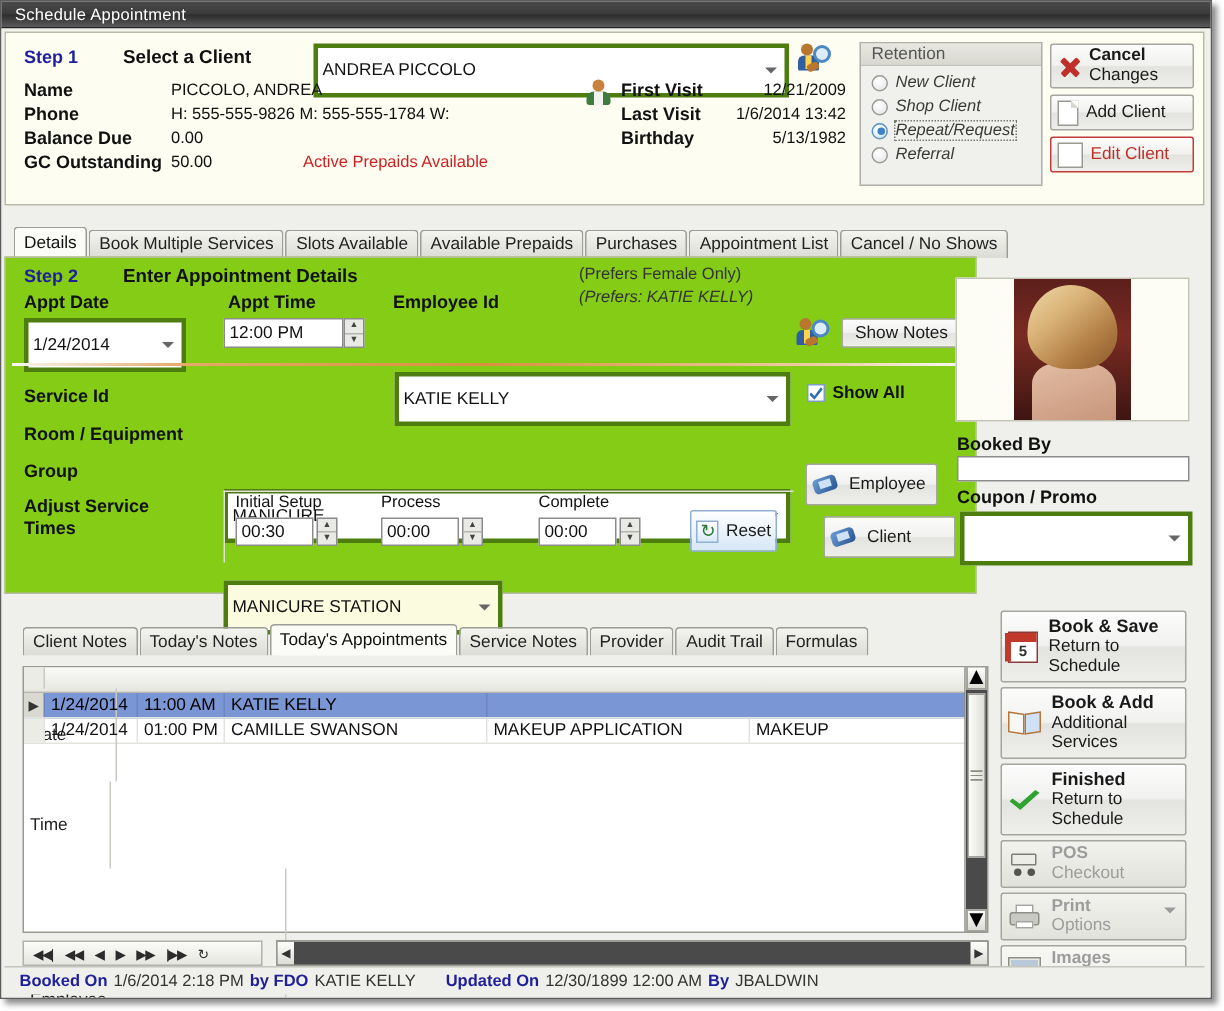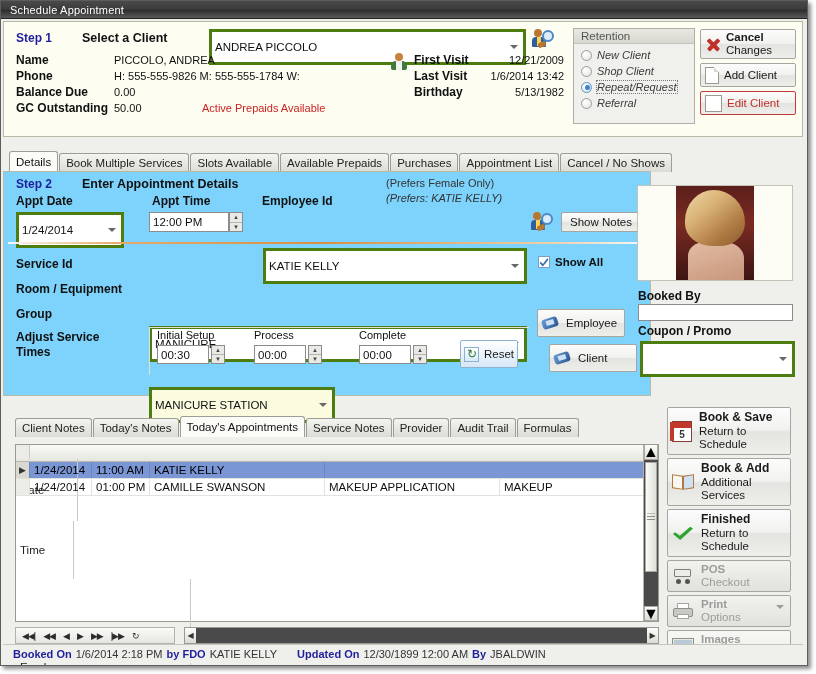--- a/index.html
+++ b/index.html
@@ -145,21 +145,21 @@
   .tab.active {
     background: #fbfbf7;
     height: 21px;
     color: #111;
   }
 
   
   .details-panel {
     position: absolute; left: 2px; top: 152px;
     width: 648px; height: 225px;
-    background: #7dd3fc;
+    background: #84cc16;
     border: 1px solid #b9b9a8;
   }
   .divider-orange {
     height: 2px;
     background: linear-gradient(to right,#f7f7f3,#e6a96a 18%,#d98f3e 50%,#efd3b0 88%,#f7f7f3);
   }
 
   
   .photo-box {
     position: absolute;

